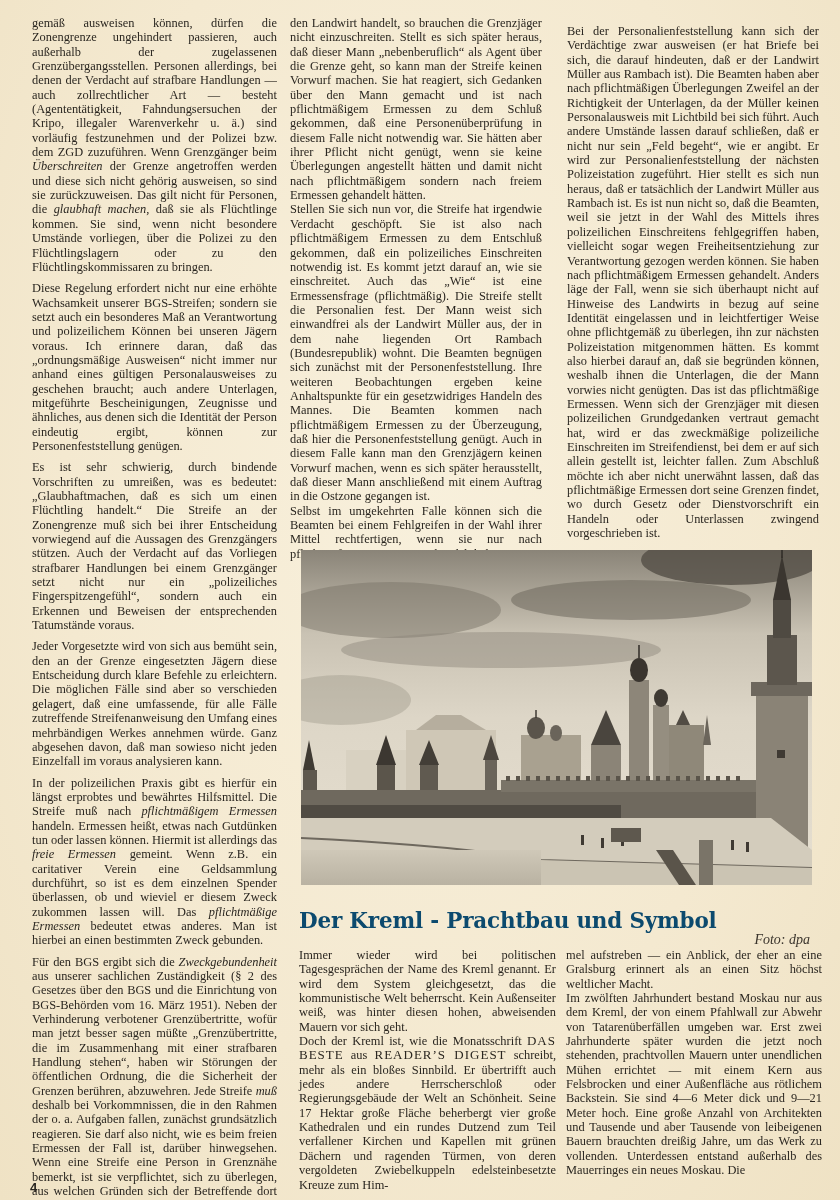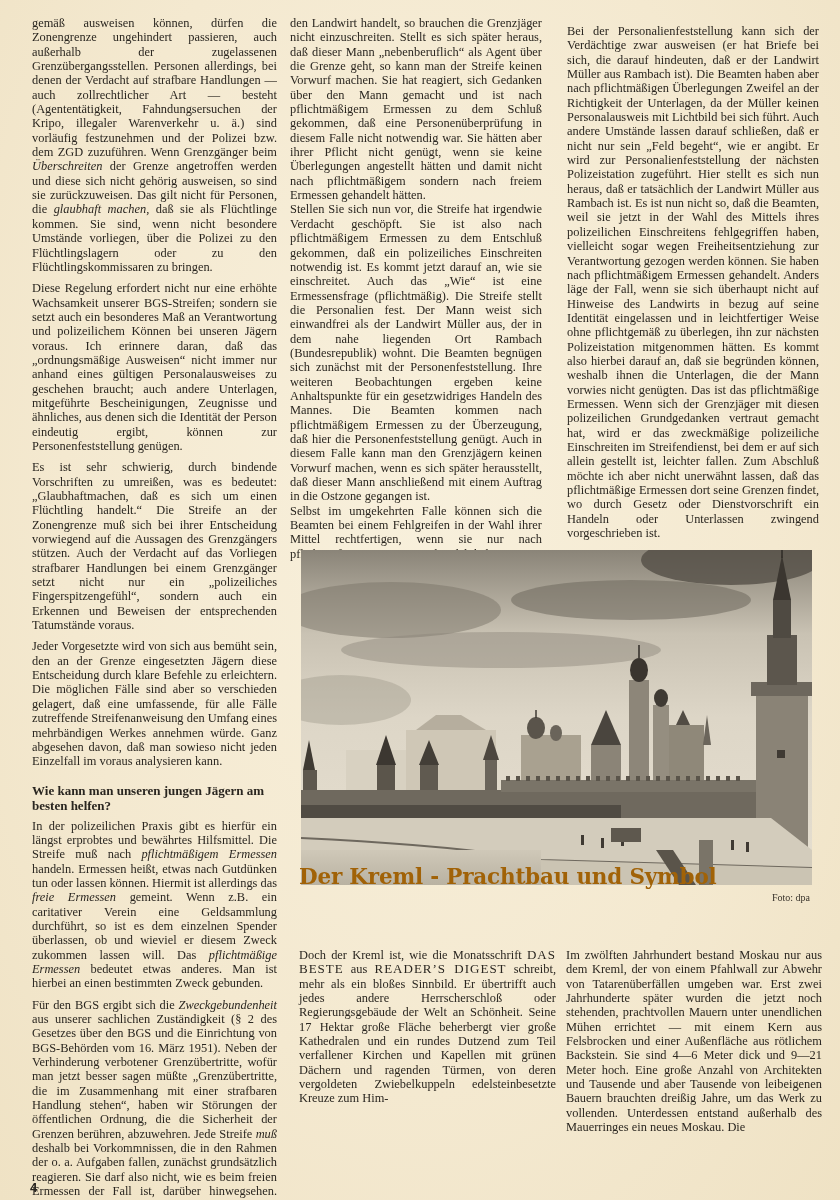--- a/index.html
+++ b/index.html
@@ -37,32 +37,32 @@
 
     #photo {
       position: absolute;
       left: 301px; top: 550px; width: 511px; height: 335px;
       overflow: hidden;
       background: linear-gradient(180deg, #6f6a60 0%, #b4ad9f 18%, #ddd6c6 40%, #cfc7b6 62%, #c9c1b0 100%);
     }
     #photo svg { display: block; }
     #photo-caption {
       position: absolute;
-      right: 30px; top: 892px;
-      font-size: 10px; 
+      right: 30px; top: 932px;
+      font-size: 14px; font-style: italic;
       color: #3a342c;
     }
     #kremlin-title {
       position: absolute;
-      left: 299px; top: 864px; width: 530px;
+      left: 299px; top: 908px; width: 530px;
       font-family: "DejaVu Serif", "Liberation Serif", serif;
       font-weight: bold;
       font-size: 21.5px;
       letter-spacing: -0.2px;
-      color: #a16207;
+      color: #0c4a6e;
     }
     #k-col1 { position: absolute; left: 299px; top: 948px; width: 257px; }
     #k-col2 { position: absolute; left: 566px; top: 948px; width: 256px; }
     .kcol { font-size: 12.4px; line-height: 14.35px; text-align: justify; }
     .kcol p { margin: 0; }
     #page-number {
       position: absolute; left: 30px; top: 1180px;
       font-family: "Liberation Sans", "DejaVu Sans", sans-serif;
       font-weight: bold; font-size: 13px; color: #2a2620;
     }
@@ -70,21 +70,20 @@
 </head>
 <body>
 
 <div id="col-left" class="col">
   <p>
     <span>gemäß ausweisen können, dürfen die Zonengrenze ungehindert passieren, auch außerhalb der zugelassenen Grenzübergangsstellen. Personen allerdings, bei denen der Verdacht auf strafbare Handlungen — auch zollrechtlicher Art — besteht (Agententätigkeit, Fahndungsersuchen der Kripo, illegaler Warenverkehr u. ä.) sind vorläufig festzunehmen und der Polizei bzw. dem ZGD zuzuführen. Wenn Grenzgänger beim </span><em>Überschreiten</em><span> der Grenze angetroffen werden und diese sich nicht gehörig ausweisen, so sind sie zurückzuweisen. Das gilt nicht für Personen, die </span><em>glaubhaft machen</em><span>, daß sie als Flüchtlinge kommen. Sie sind, wenn nicht besondere Umstände vorliegen, über die Polizei zu den Flüchtlingslagern oder zu den Flüchtlingskommissaren zu bringen.</span>
   </p>
   <p><span>Diese Regelung erfordert nicht nur eine erhöhte Wachsamkeit unserer BGS-Streifen; sondern sie setzt auch ein besonderes Maß an Verantwortung und polizeilichem Können bei unseren Jägern voraus. Ich erinnere daran, daß das „ordnungsmäßige Ausweisen“ nicht immer nur anhand eines gültigen Personalausweises zu geschehen braucht; auch andere Unterlagen, mitgeführte Bescheinigungen, Zeugnisse und ähnliches, aus denen sich die Identität der Person eindeutig ergibt, können zur Personenfeststellung genügen.</span></p>
   <p><span>Es ist sehr schwierig, durch bindende Vorschriften zu umreißen, was es bedeutet: „Glaubhaftmachen, daß es sich um einen Flüchtling handelt.“ Die Streife an der Zonengrenze muß sich bei ihrer Entscheidung vorwiegend auf die Aussagen des Grenzgängers stützen. Auch der Verdacht auf das Vorliegen strafbarer Handlungen bei einem Grenzgänger setzt nicht nur ein „polizeiliches Fingerspitzengefühl“, sondern auch ein Erkennen und Beweisen der entsprechenden Tatumstände voraus.</span></p>
   <p><span>Jeder Vorgesetzte wird von sich aus bemüht sein, den an der Grenze eingesetzten Jägern diese Entscheidung durch klare Befehle zu erleichtern. Die möglichen Fälle sind aber so verschieden gelagert, daß eine umfassende, für alle Fälle zutreffende Streifenanweisung den Umfang eines mehrbändigen Werkes annehmen würde. Ganz abgesehen davon, daß man sowieso nicht jeden Einzelfall im voraus analysieren kann.</span></p>
-  <div class="subhead">Wie kann man unseren jungen Jägern am besten helfen?</div>
   <p>
     <span>In der polizeilichen Praxis gibt es hierfür ein längst erprobtes und bewährtes Hilfsmittel. Die Streife muß nach </span><em>pflichtmäßigem Ermessen</em><span> handeln. Ermessen heißt, etwas nach Gutdünken tun oder lassen können. Hiermit ist allerdings das </span><em>freie Ermessen</em><span> gemeint. Wenn z.B. ein caritativer Verein eine Geldsammlung durchführt, so ist es dem einzelnen Spender überlassen, ob und wieviel er diesem Zweck zukommen lassen will. Das </span><em>pflichtmäßige Ermessen</em><span> bedeutet etwas anderes. Man ist hierbei an einen bestimmten Zweck gebunden.</span>
   </p>
   <p class="tight">
     <span>Für den BGS ergibt sich die </span><em>Zweckgebundenheit</em><span> aus unserer sachlichen Zuständigkeit (§ 2 des Gesetzes über den BGS und die Einrichtung von BGS-Behörden vom 16. März 1951). Neben der Verhinderung verbotener Grenzübertritte, wofür man jetzt besser sagen müßte „Grenzübertritte, die im Zusammenhang mit einer strafbaren Handlung stehen“, haben wir Störungen der öffentlichen Ordnung, die die Sicherheit der Grenzen berühren, abzuwehren. Jede Streife </span><em>muß</em><span> deshalb bei Vorkommnissen, die in den Rahmen der o. a. Aufgaben fallen, zunächst grundsätzlich reagieren. Sie darf also nicht, wie es beim freien Ermessen der Fall ist, darüber hinwegsehen. Wenn eine Streife eine Person in Grenznähe bemerkt, ist sie verpflichtet, sich zu überlegen, aus welchen Gründen sich der Betreffende dort aufhalten mag. Kommt die Streife zu der einwandfreien Erkenntnis, daß es sich z.B. um einen das Feld bestellen-</span>
   </p>
 </div>
 
 <div id="col-mid" class="col">
   <p class="tight">den Landwirt handelt, so brauchen die Grenzjäger nicht einzuschreiten. Stellt es sich später heraus, daß dieser Mann „nebenberuflich“ als Agent über die Grenze geht, so kann man der Streife keinen Vorwurf machen. Sie hat reagiert, sich Gedanken über den Mann gemacht und ist nach pflichtmäßigem Ermessen zu dem Schluß gekommen, daß eine Personenüberprüfung in diesem Falle nicht notwendig war. Sie hätten aber ihrer Pflicht nicht genügt, wenn sie keine Überlegungen angestellt hätten und damit nicht nach pflichtmäßigem sondern nach freiem Ermessen gehandelt hätten.</p>
@@ -203,20 +202,22 @@
     </g>
 
     <rect x="310" y="278" width="30" height="14" fill="#5e584e"></rect>
   </svg>
 </div>
 <div id="photo-caption">Foto: dpa</div>
 
 <h2 id="kremlin-title">Der Kreml - Prachtbau und Symbol</h2>
 
 <div id="k-col1" class="kcol">
+  <p>Immer wieder wird bei politischen Tagesgesprächen der Name des Kreml genannt. Er wird dem System gleichgesetzt, das die kommunistische Welt beherrscht. Kein Außenseiter weiß, was hinter diesen hohen, abweisenden Mauern vor sich geht.</p>
   <p><span>Doch der Kreml ist, wie die Monatsschrift </span><span class="caps">DAS BESTE</span><span> aus </span><span class="caps">READER’S DIGEST</span><span> schreibt, mehr als ein bloßes Sinnbild. Er übertrifft auch jedes andere Herrscherschloß oder Regierungsgebäude der Welt an Schönheit. Seine 17 Hektar große Fläche beherbergt vier große Kathedralen und ein rundes Dutzend zum Teil verfallener Kirchen und Kapellen mit grünen Dächern und ragenden Türmen, von deren vergoldeten Zwiebelkuppeln edelsteinbesetzte Kreuze zum Him-</span></p>
 </div>
 
 <div id="k-col2" class="kcol">
+  <p>mel aufstreben — ein Anblick, der eher an eine Gralsburg erinnert als an einen Sitz höchst weltlicher Macht.</p>
   <p>Im zwölften Jahrhundert bestand Moskau nur aus dem Kreml, der von einem Pfahlwall zur Abwehr von Tatarenüberfällen umgeben war. Erst zwei Jahrhunderte später wurden die jetzt noch stehenden, prachtvollen Mauern unter unendlichen Mühen errichtet — mit einem Kern aus Felsbrocken und einer Außenfläche aus rötlichem Backstein. Sie sind 4—6 Meter dick und 9—21 Meter hoch. Eine große Anzahl von Architekten und Tausende und aber Tausende von leibeigenen Bauern brauchten dreißig Jahre, um das Werk zu vollenden. Unterdessen entstand außerhalb des Mauerringes ein neues Moskau. Die</p>
 </div>
 
 <div id="page-number">4</div>
 
 </body></html>

